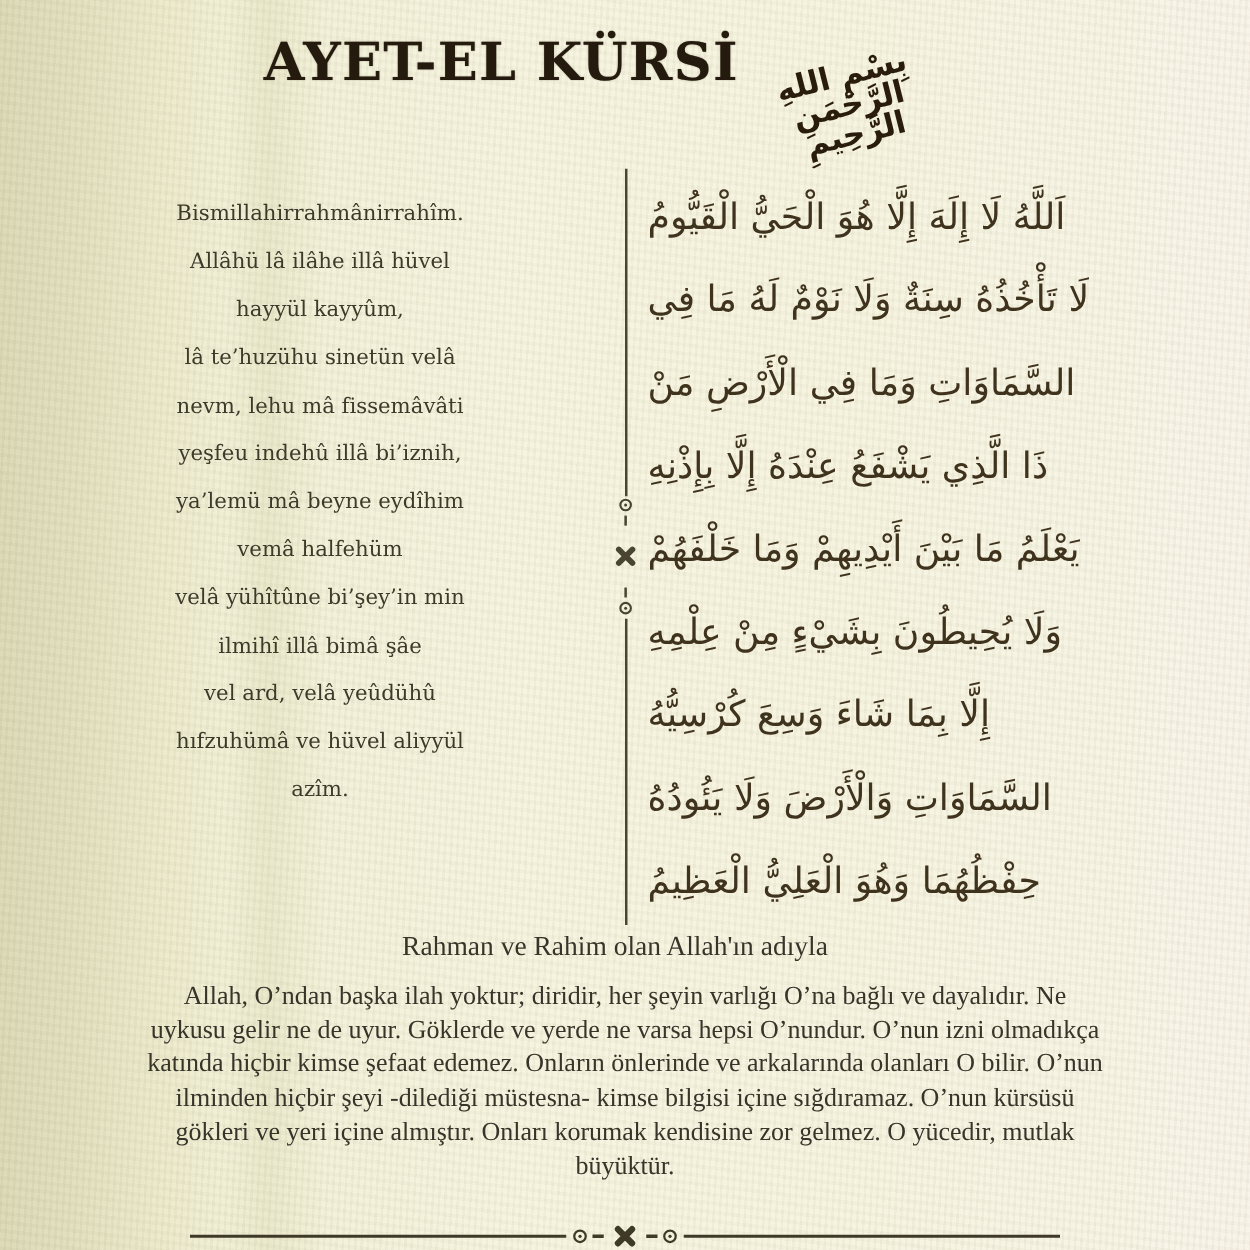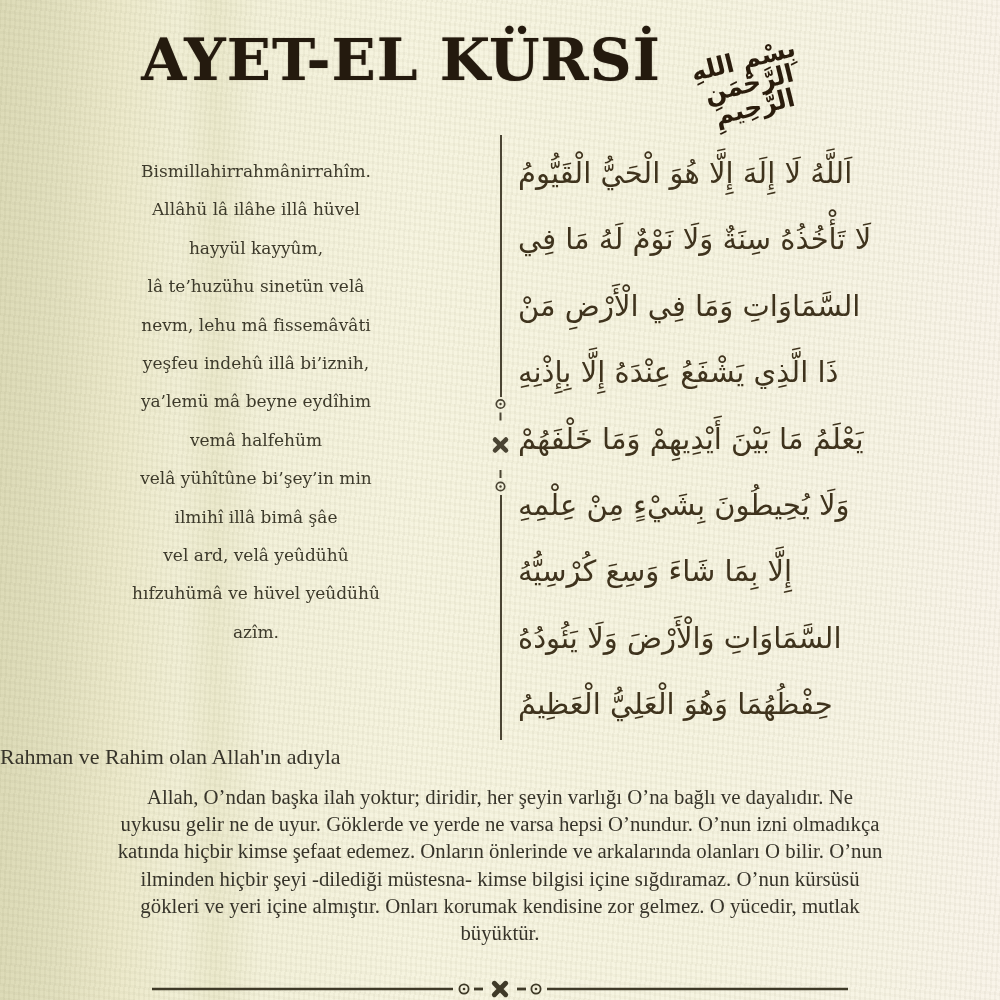--- a/index.html
+++ b/index.html
@@ -30,21 +30,21 @@
   
   .header{
     position:absolute; top:24px; left:0; right:0;
     display:flex; justify-content:center; align-items:flex-start;
     gap:30px; transform:translateX(-26px);
   }
   .title{
     margin:0;
     font-family:"DejaVu Serif", serif;
     font-weight:700;
-    font-size:58px;
+    font-size:42px;
     letter-spacing:1px;
     line-height:1.25;
     color:#241a0e;
     text-shadow:0 0 1px rgba(36,26,14,.55);
   }
   .medallion{
     width:116px;height:116px;
     margin-top:2px;
     border-radius:50%;
     display:flex;align-items:center;justify-content:center;
@@ -86,20 +86,21 @@
   
   .divider{position:absolute; left:498px; top:135px; width:6px; height:605px;}
   .divider .seg{position:absolute; left:2px; width:2px; background:#4a4433;}
   .divider .seg-top{top:0; height:262px;}
   .divider .seg-bottom{bottom:0; height:245px;}
   .divider svg{position:absolute; top:262px; left:-7px;}
 
   
   .caption{
     position:absolute; top:744px; left:0; right:16px;
+    text-align:center;
     font-family:"Liberation Serif", serif;
     font-size:22px;
     color:#37342a;
   }
   .translation{
     position:absolute; top:783px; left:115px; width:770px;
     text-align:center;
     font-family:"Liberation Serif", serif;
     font-size:20.8px;
     line-height:27.2px;
@@ -126,21 +127,21 @@
     <span class="tline">Allâhü lâ ilâhe illâ hüvel</span>
     <span class="tline">hayyül kayyûm,</span>
     <span class="tline">lâ te’huzühu sinetün velâ</span>
     <span class="tline">nevm, lehu mâ fissemâvâti</span>
     <span class="tline">yeşfeu indehû illâ bi’iznih,</span>
     <span class="tline">ya’lemü mâ beyne eydîhim</span>
     <span class="tline">vemâ halfehüm</span>
     <span class="tline">velâ yühîtûne bi’şey’in min</span>
     <span class="tline">ilmihî illâ bimâ şâe</span>
     <span class="tline">vel ard, velâ yeûdühû</span>
-    <span class="tline">hıfzuhümâ ve hüvel yeûdühû</span>
+    <span class="tline">hıfzuhümâ ve hüvel aliyyül</span>
     <span class="tline">azîm.</span>
   </div>
 
   <div class="divider">
     <div class="seg seg-top"></div>
     <svg width="19" height="98" viewBox="0 0 19 98">
       <g stroke="#4a4433" fill="none">
         <circle cx="9.5" cy="7" r="4.2" stroke-width="1.7"></circle>
         <circle cx="9.5" cy="7" r="1.2" fill="#4a4433" stroke="none"></circle>
         <rect x="8.5" y="15.5" width="2" height="8" fill="#4a4433" stroke="none"></rect>

